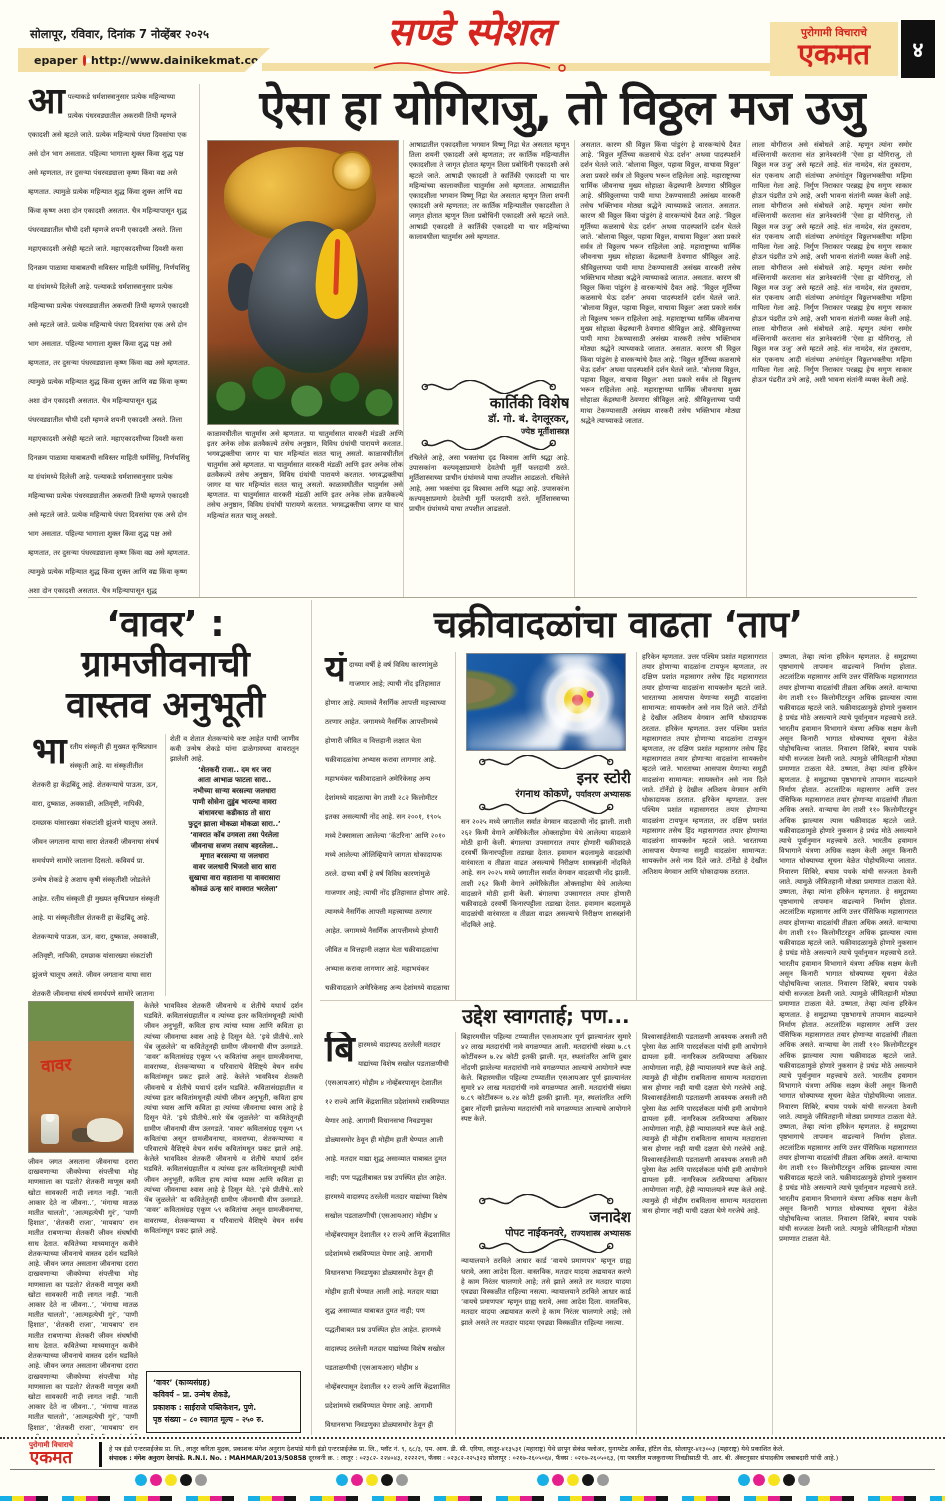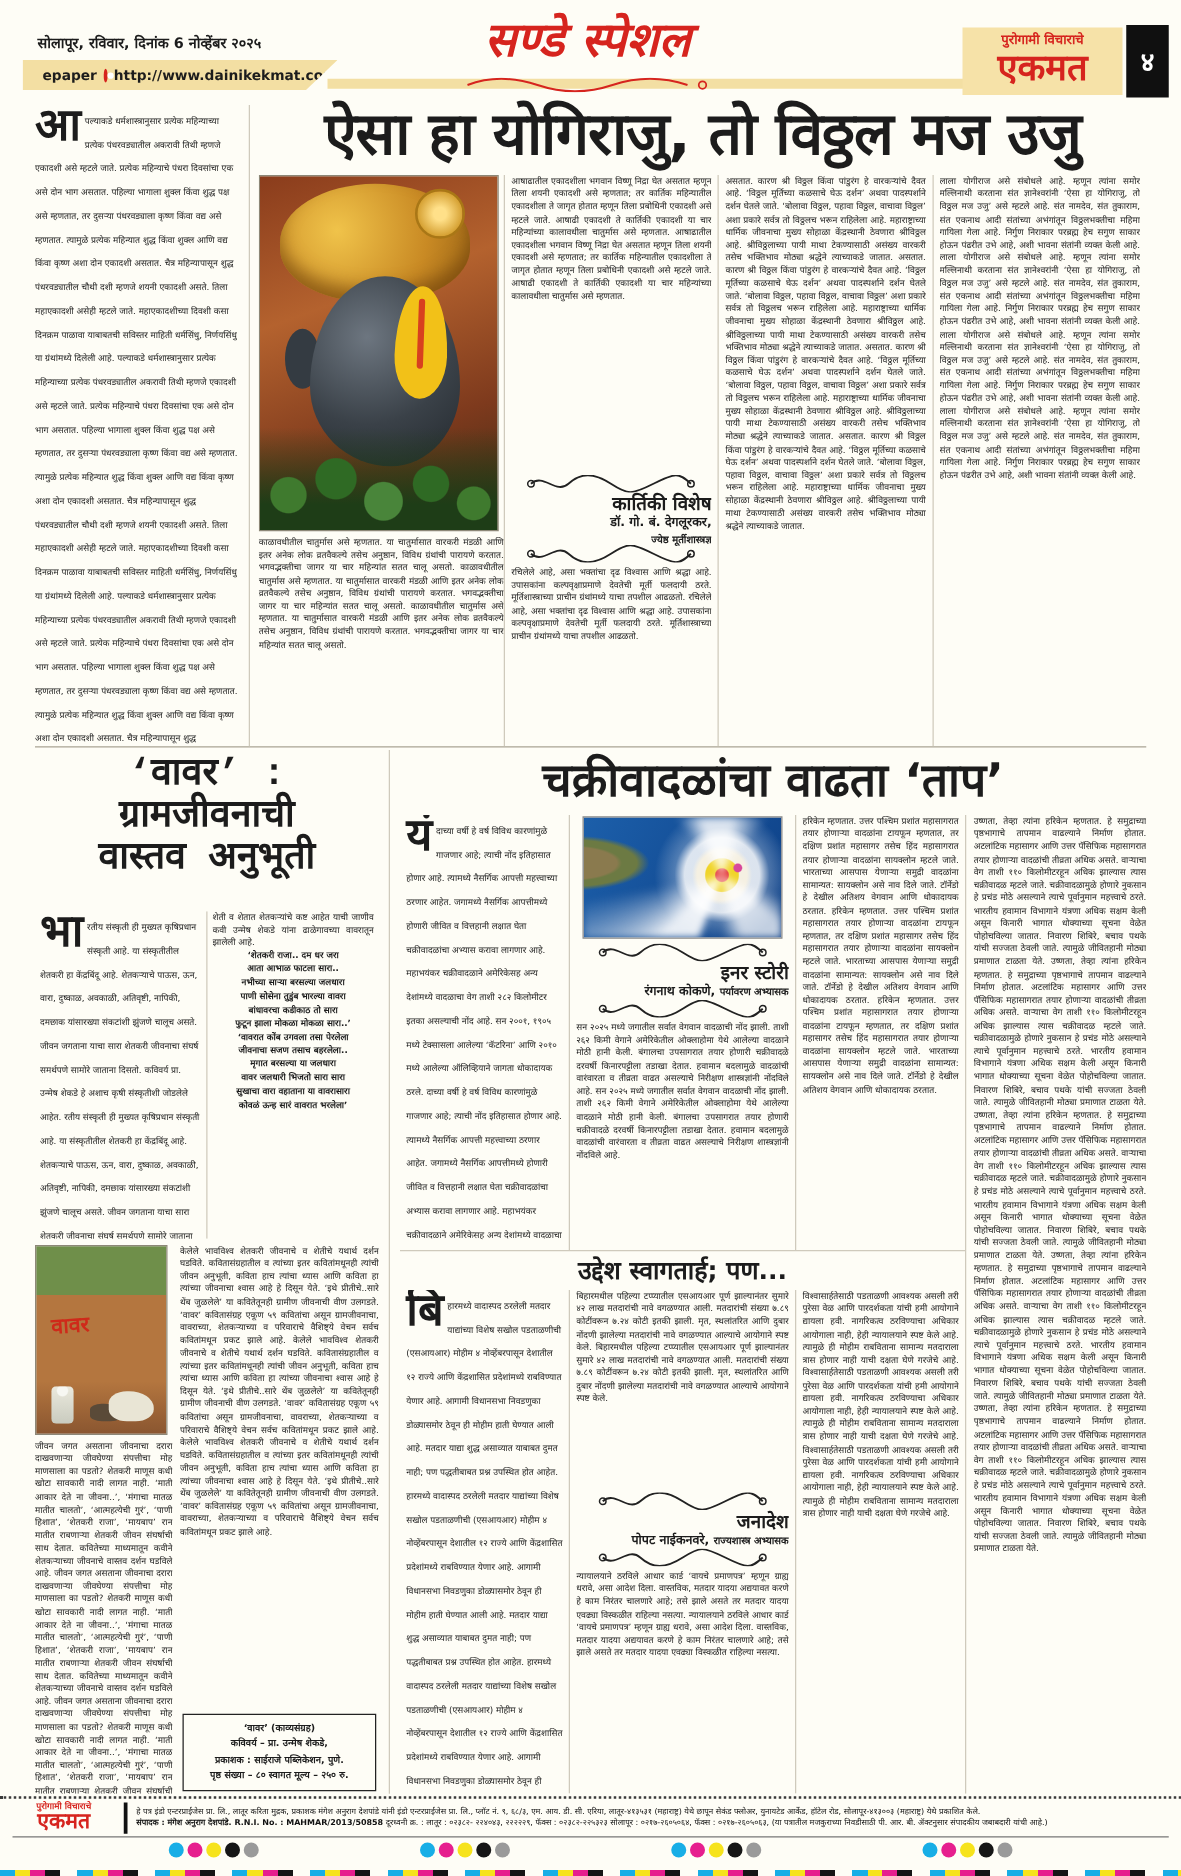--- a/index.html
+++ b/index.html
@@ -57,37 +57,37 @@
                linear-gradient(180deg,transparent,#1e3d17 75%);}
   
   .orn-box{text-align:right;padding:2px 0 3px;overflow:hidden;}
   .orn{display:block;margin:0 auto;width:92%;height:14px;}
   .orn-title{font-size:15px;font-weight:800;line-height:1.2;}
   .orn-author{font-size:10px;font-weight:bold;line-height:1.3;}
   .orn-role{font-size:8px;font-weight:bold;}
   
   .lower{position:absolute;top:600px;left:28px;width:889px;height:835px;display:flex;box-sizing:border-box;}
   .vavar{width:284px;flex:none;border-right:1px solid #cfcabc;padding-right:8px;box-sizing:border-box;display:flex;flex-direction:column;overflow:hidden;}
-  .v-head{margin:4px 0 24px;font-size:30px;font-weight:800;text-align:center;line-height:1.12;font-family:Liberation Mono, monospace;}
+  .v-head{margin:4px 0 9px;font-size:36px;font-weight:800;text-align:center;line-height:1.12;}
   .v-cols{display:flex;height:262px;overflow:hidden;flex:none;}
   .v-col{flex:1;padding:0 4px;min-width:0;}
   .poem{font-weight:bold;text-align:center;font-size:7px;line-height:1.55;}
   .poem span{display:block;}
   .v-mid{flex:1;display:flex;padding-top:5px;overflow:hidden;}
   .v-mid-left{width:110px;flex:none;}
   .book-cover{position:relative;width:104px;height:150px;border:1px solid #8d8878;overflow:hidden;margin-bottom:4px;
     background:linear-gradient(180deg,#6f8f4a 0 26%,#b4763f 26% 72%,#8a5630);}
   .bc-title{position:absolute;top:34%;left:12%;color:#cf2a1a;font-size:17px;font-weight:bold;transform:rotate(-4deg);
     font-family:"DejaVu Serif","Liberation Serif",serif;}
   .bc-farmer{position:absolute;bottom:8px;left:12px;width:18px;height:30px;border-radius:4px;
     background:radial-gradient(circle at 50% 12%,#f7f7f2 0 4px,transparent 5px),linear-gradient(#ebe9dd,#c9cbbf);}
   .bc-bull{position:absolute;bottom:10px;right:10px;width:36px;height:24px;background:#e9e5d5;border-radius:40% 55% 40% 40%;
     box-shadow:-20px 5px 0 -5px #5a4a38;}
   .v-mid-right{flex:1;padding-left:6px;display:flex;flex-direction:column;min-width:0;overflow:hidden;}
-  .book-info{border:1.5px solid #222;padding:5px 6px;font-size:7.6px;font-weight:bold;line-height:1.65;text-align:center;margin:4px 2px 2px;}
+  .book-info{border:1.5px solid #222;padding:5px 6px;font-size:7.6px;font-weight:bold;line-height:1.65;text-align:left;margin:4px 2px 2px;}
   
   .right-lower{flex:1;display:flex;flex-direction:column;padding-left:8px;min-width:0;}
   .cy-head{margin:6px 0 9px;font-size:37px;font-weight:800;text-align:center;line-height:1;}
   .cy-row{flex:1;display:flex;overflow:hidden;}
   .cy-mid{width:452px;flex:none;display:flex;flex-direction:column;}
   .cy-cols{height:348px;display:flex;overflow:hidden;flex:none;}
   .cy-col{flex:1;padding:0 5px;min-width:0;overflow:hidden;}
   .cy-col2{width:170px;flex:none;border-left:1px solid #cfcabc;border-right:1px solid #cfcabc;}
   .cyclone-art{position:relative;width:158px;height:96px;border:1px solid #888;overflow:hidden;margin:1px auto 2px;
     background:radial-gradient(circle at 78% 42%,#d8489a 0 3px,transparent 4px),
@@ -116,21 +116,21 @@
   .dot.c{background:#18aee6}.dot.m{background:#e61f8e}.dot.y{background:#f6e31c}.dot.k{background:#161616}.dot.g{background:#9a9a9a}
   .reg-strip{position:absolute;bottom:0;left:0;right:0;height:5px;
     background:repeating-linear-gradient(90deg,#18aee6 0 12px,#f6e31c 12px 24px,#e61f8e 24px 36px,#161616 36px 48px,rgba(0,0,0,0) 48px 62px);}
 </style>
 </head>
 <body>
 
 <div class="page">
 
   <div class="header">
-    <div class="dateline">सोलापूर, रविवार, दिनांक 6 नोव्हेंबर २०२५</div>
+    <div class="dateline">सोलापूर, रविवार, दिनांक 7 नोव्हेंबर २०२५</div>
     <div class="ribbon">
       <span class="epaper-label">epaper</span>
       <span class="epaper-dot"></span>
       <a class="epaper-url" href="#">http://www.dainikekmat.com</a>
     </div>
     <div class="ribbon-tail"></div>
     <div class="edition-title">सण्डे स्पेशल</div>
     <svg class="edition-flourish" viewBox="0 0 200 12" height="12">
       <path d="M4 6 Q30 -4 60 6 T120 6 T180 6" stroke="#d6241e" fill="none" stroke-width="1.6"></path>
       <circle cx="192" cy="6" r="3" fill="none" stroke="#d6241e" stroke-width="1.4"></circle>

